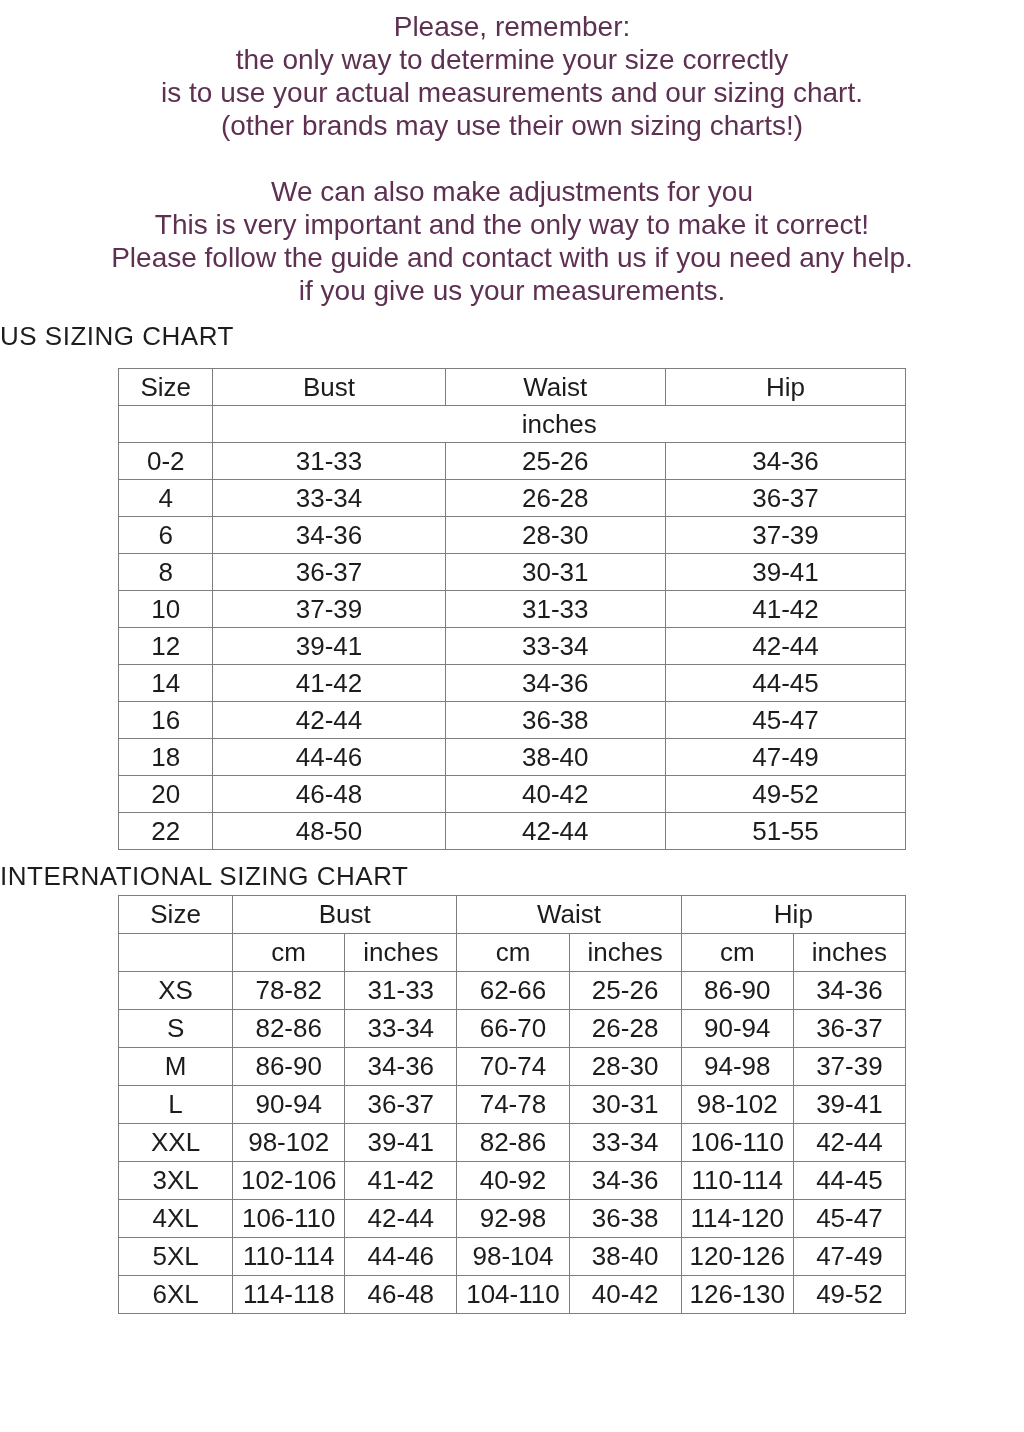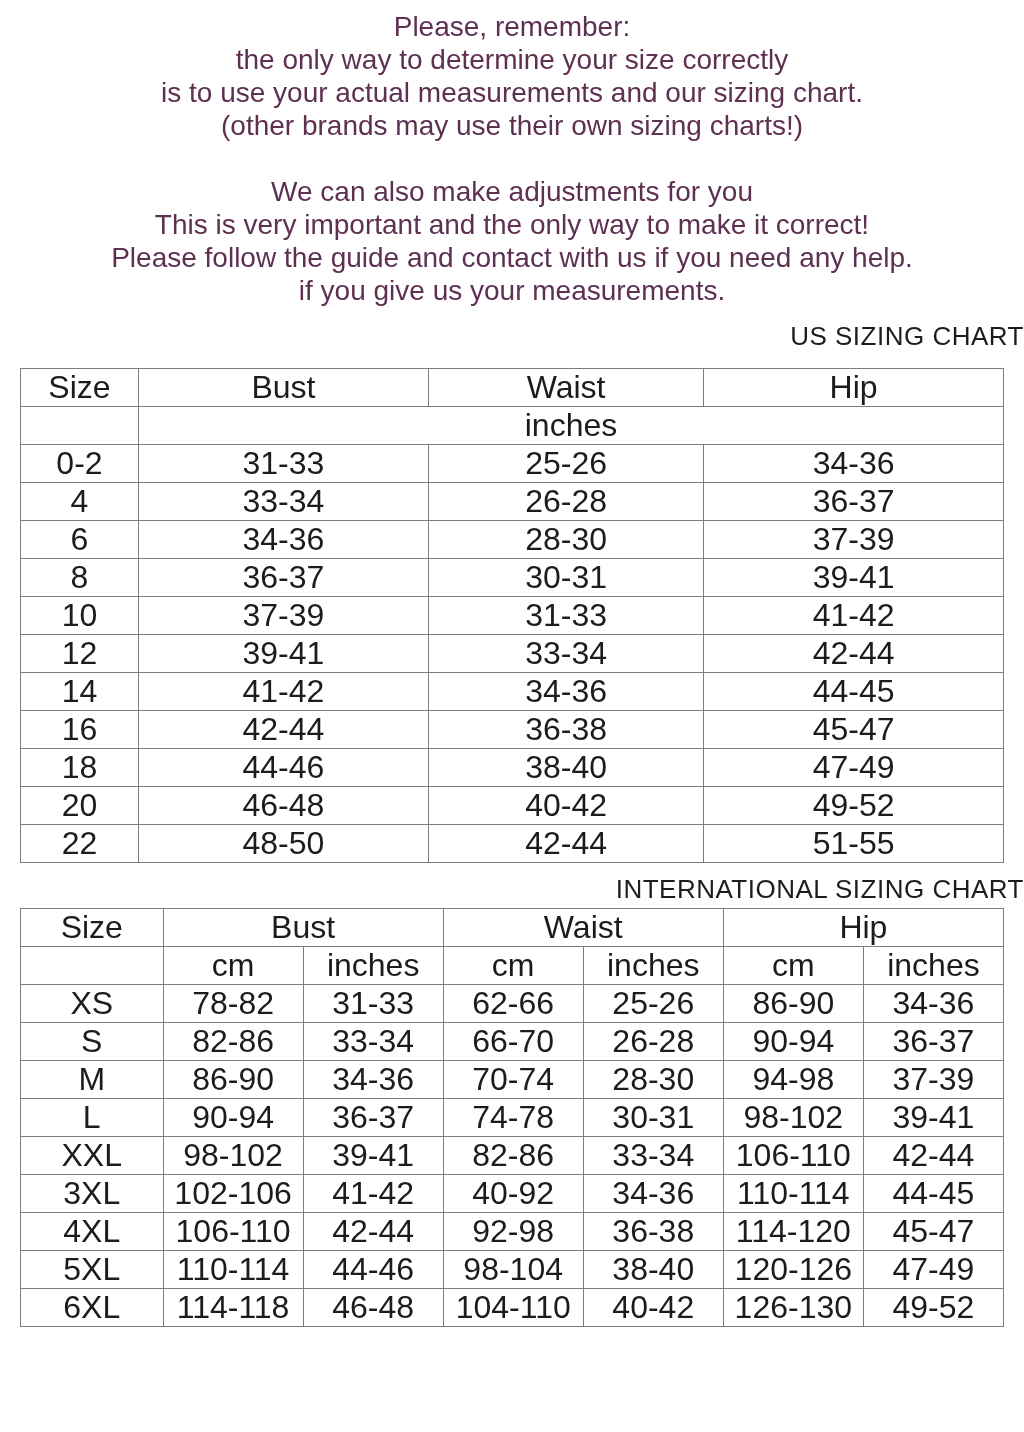--- a/index.html
+++ b/index.html
@@ -14,36 +14,35 @@
     padding-top: 10px;
     text-align: center;
     color: #5e3052;
     font-size: 28px;
     line-height: 33px;
     font-weight: 300;
   }
   .intro-line { white-space: nowrap; }
   .intro-gap { height: 33px; }
   .chart-title {
-    text-align: right;
+    text-align: left;
     font-size: 26px;
     line-height: 30px;
     color: #1d1d1d;
     font-weight: 300;
     letter-spacing: 0.5px;
-    padding-left: 8px;
   }
   .title-us { margin-top: 14px; }
-  .title-intl { margin-top: 6px; margin-left: 13px; }
+  .title-intl { margin-top: 6px; }
   table {
-    width: 984px;
+    width: 788px;
     margin: 11px auto;
     border-collapse: collapse;
     table-layout: fixed;
-    font-size: 32px;
+    font-size: 26px;
     color: #1c1c1c;
     font-weight: 300;
   }
   .table-us { margin-top: 17px; }
   .table-intl { margin-top: 4px; }
   th, td {
     border: 1px solid #7d7d7d;
     text-align: center;
     vertical-align: middle;
     font-weight: 300;

